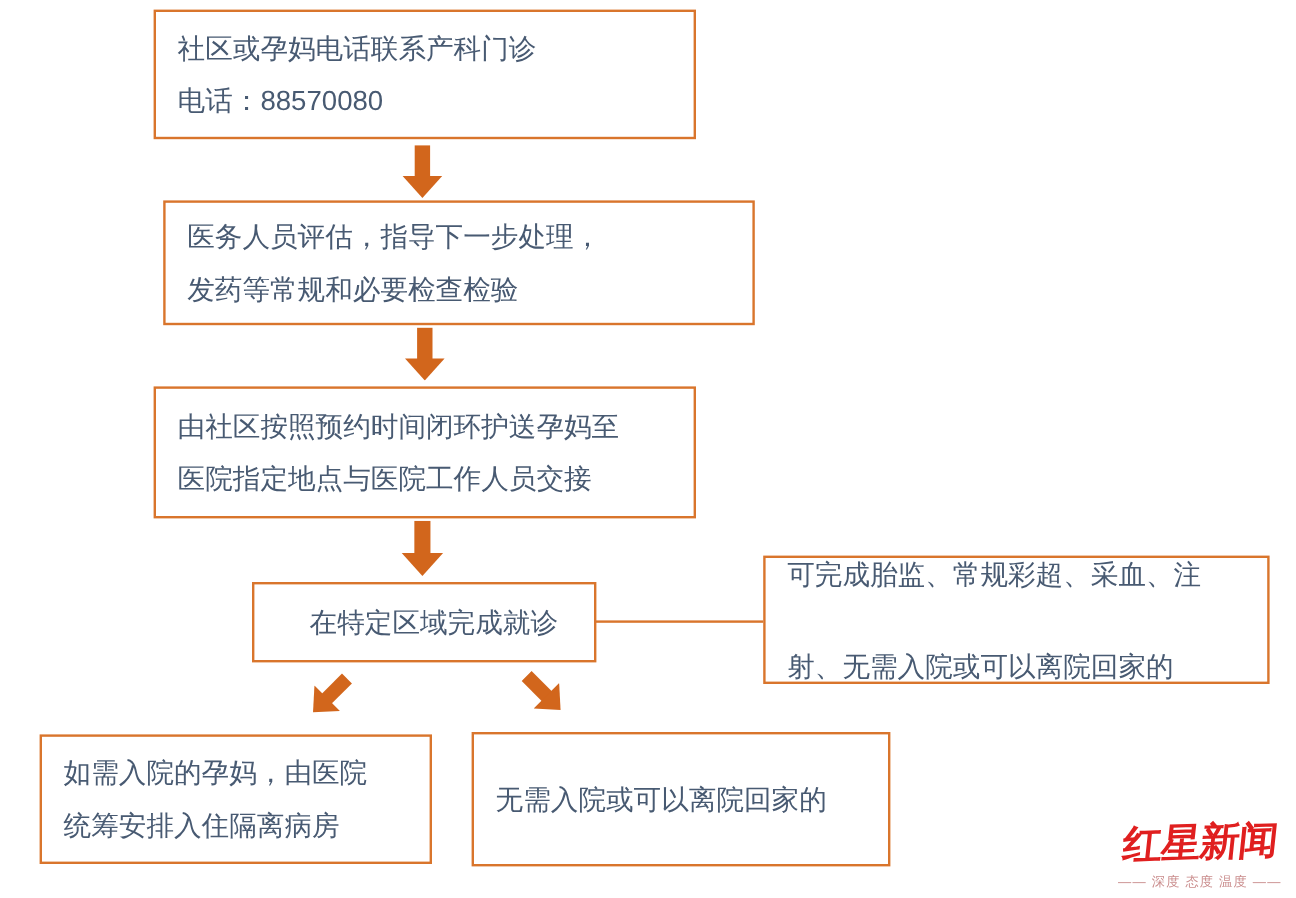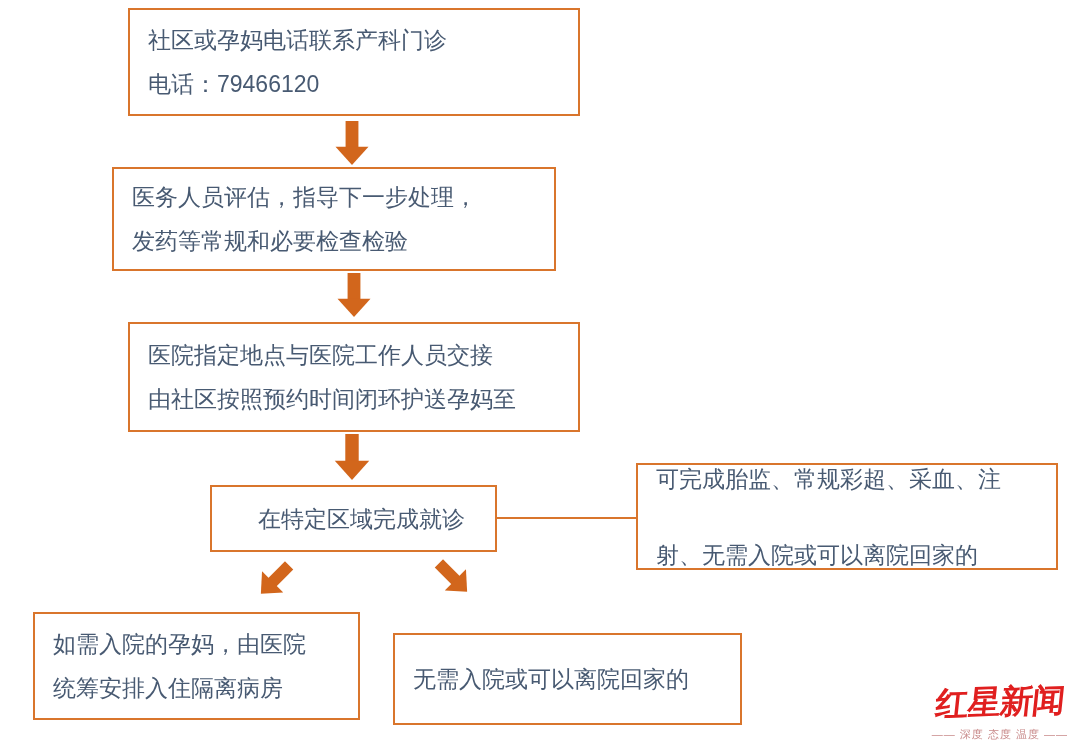--- a/index.html
+++ b/index.html
@@ -68,45 +68,45 @@
     text-align: center;
   }
 </style>
 </head>
 <body>
 
 <div id="canvas">
 
   <div class="flow-box" style="left:128px; top:8px; width:452px; height:108px;">
     <div class="line">社区或孕妈电话联系产科门诊</div>
-    <div class="line">电话：79466120</div>
+    <div class="line">电话：88570080</div>
   </div>
 
   <div class="arrow-wrap" style="left:334px; top:121px;">
     <svg width="36" height="44" viewBox="0 0 36 48" aria-hidden="true">
       <rect x="11" y="0" width="14" height="30" fill="currentColor"></rect>
       <polygon points="0,28 36,28 18,48" fill="currentColor"></polygon>
     </svg>
   </div>
 
-  <div class="flow-box" style="left:112px; top:167px; width:444px; height:104px;justify-content:center;">
+  <div class="flow-box" style="left:136px; top:167px; width:493px; height:104px;justify-content:center;">
     <div class="line">医务人员评估，指导下一步处理，</div>
     <div class="line">发药等常规和必要检查检验</div>
   </div>
 
   <div class="arrow-wrap" style="left:336px; top:273px;">
     <svg width="36" height="44" viewBox="0 0 36 48" aria-hidden="true">
       <rect x="11" y="0" width="14" height="30" fill="currentColor"></rect>
       <polygon points="0,28 36,28 18,48" fill="currentColor"></polygon>
     </svg>
   </div>
 
   <div class="flow-box" style="left:128px; top:322px; width:452px; height:110px;">
+    <div class="line">由社区按照预约时间闭环护送孕妈至</div>
     <div class="line">医院指定地点与医院工作人员交接</div>
-    <div class="line">由社区按照预约时间闭环护送孕妈至</div>
   </div>
 
   <div class="arrow-wrap" style="left:334px; top:434px;">
     <svg width="36" height="46" viewBox="0 0 36 48" aria-hidden="true">
       <rect x="11" y="0" width="14" height="30" fill="currentColor"></rect>
       <polygon points="0,28 36,28 18,48" fill="currentColor"></polygon>
     </svg>
   </div>
 
   <div class="flow-box centered" style="left:210px; top:485px; width:287px; height:67px;">
@@ -132,21 +132,21 @@
       <rect x="11" y="0" width="14" height="30" fill="currentColor"></rect>
       <polygon points="0,28 36,28 18,48" fill="currentColor"></polygon>
     </svg>
   </div>
 
   <div class="flow-box" style="left:33px; top:612px; width:327px; height:108px;">
     <div class="line">如需入院的孕妈，由医院</div>
     <div class="line">统筹安排入住隔离病房</div>
   </div>
 
-  <div class="flow-box" style="left:393px; top:610px; width:349px; height:92px;margin-top:23px;">
+  <div class="flow-box" style="left:393px; top:610px; width:349px; height:112px;">
     <div class="line">无需入院或可以离院回家的</div>
   </div>
 
   <div class="logo">
     <div class="logo-name">红星新闻</div>
     <div class="logo-tagline">—— 深度 态度 温度 ——</div>
   </div>
 
 </div>
 

